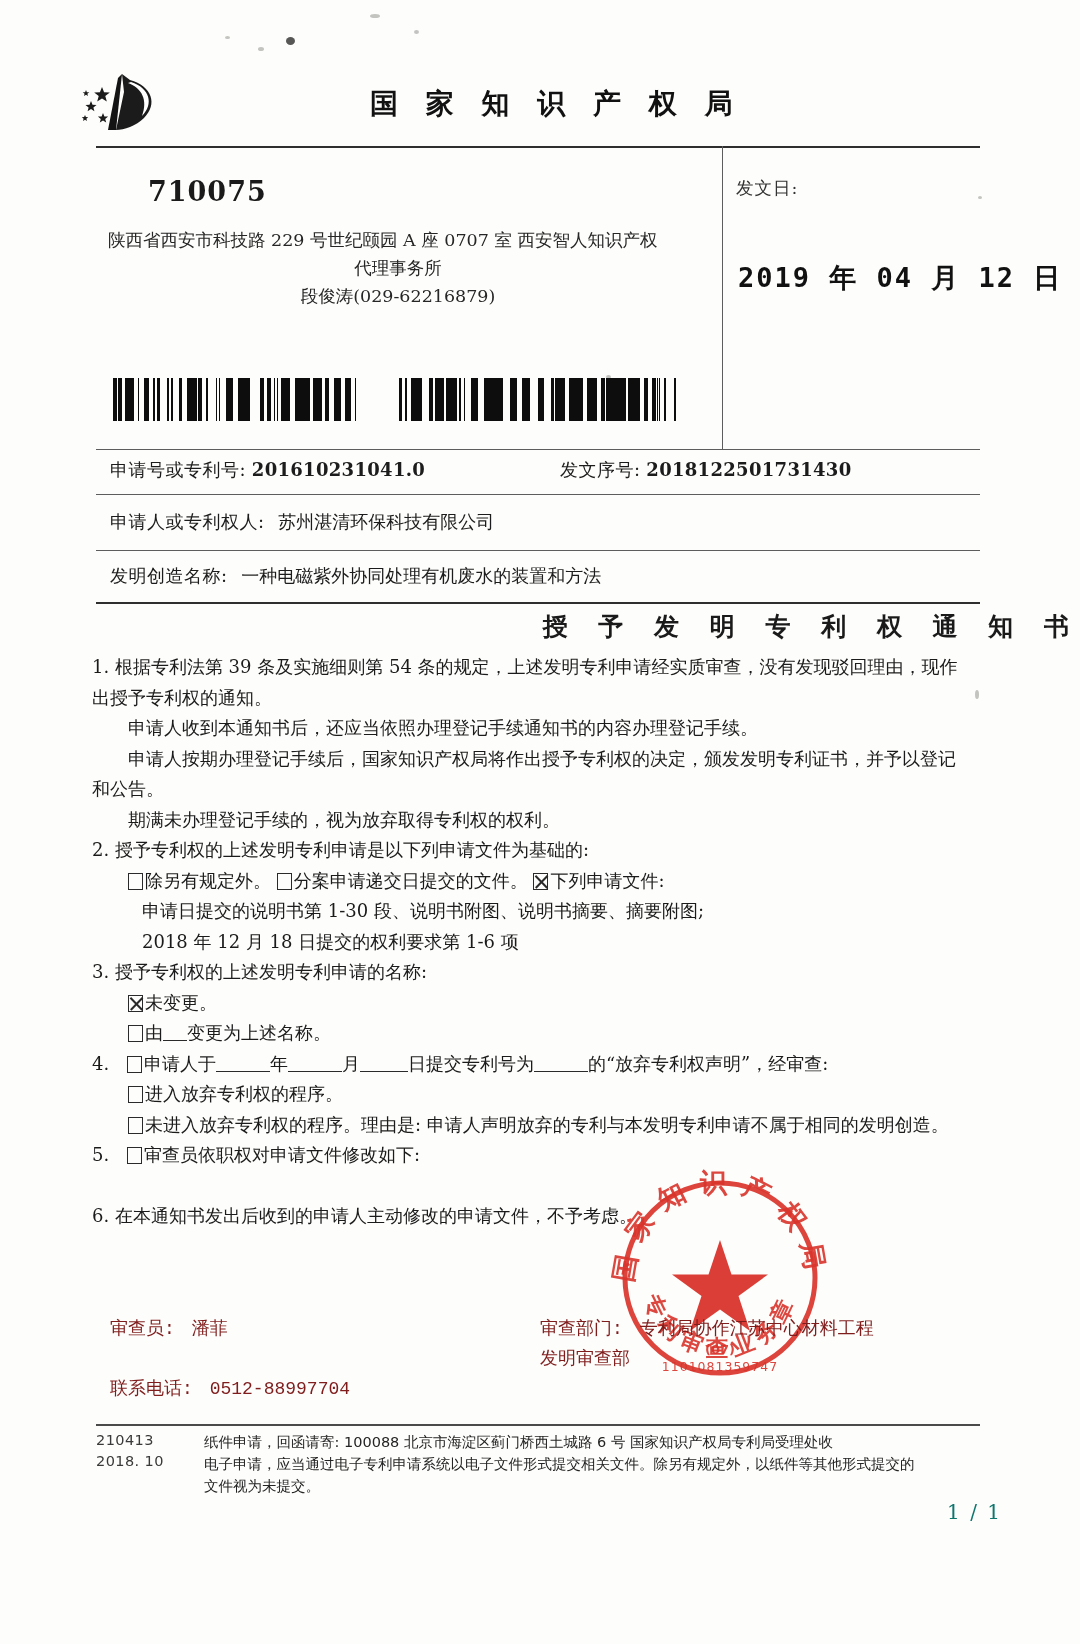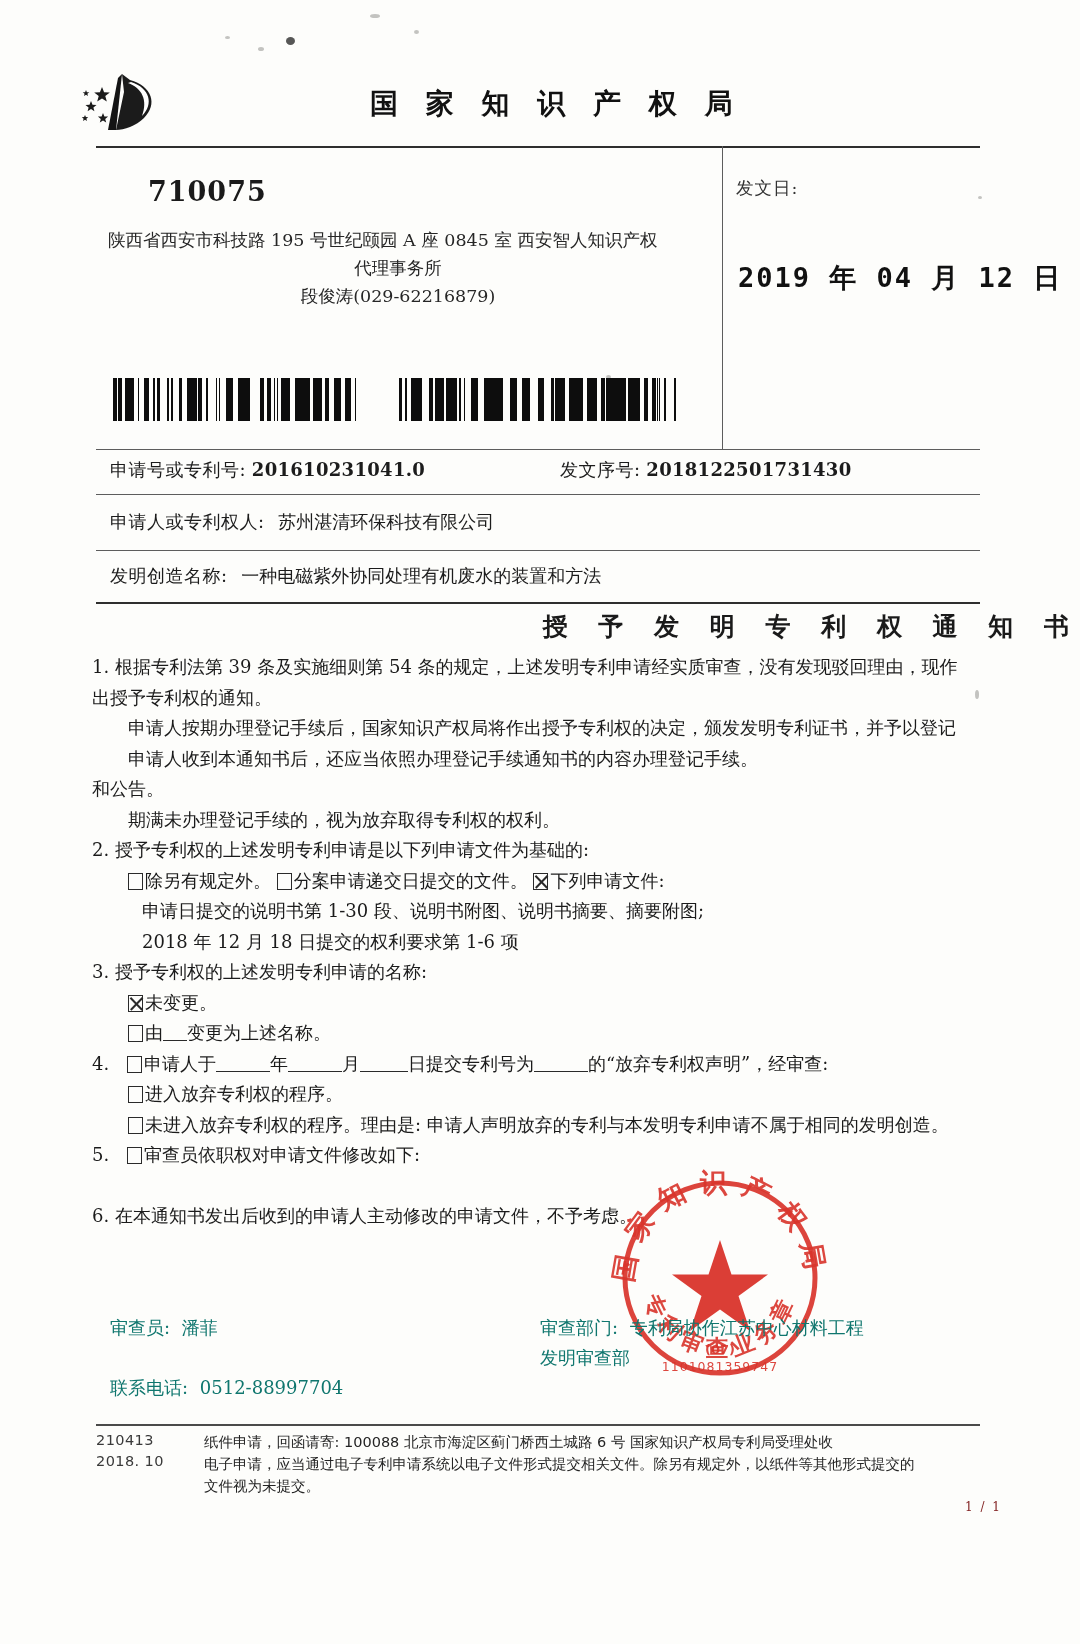--- a/index.html
+++ b/index.html
@@ -89,32 +89,32 @@
   }
   .cb.checked::before,.cb.checked::after{
     content:"";position:absolute;left:-1px;top:50%;
     width:17px;height:1.5px;background:#2a2a2a;
   }
   .cb.checked::before{transform:rotate(46deg);}
   .cb.checked::after{transform:rotate(-46deg);}
   .blank{display:inline-block;border-bottom:1.4px solid #2a2a2a;vertical-align:-2px;}
 
   
-  .sig{position:absolute;font-size:18px;color:#0f766e;white-space:nowrap;}
+  .sig{position:absolute;font-size:18px;color:#7f1d1d;white-space:nowrap;font-family:Liberation Mono, monospace;}
 
   
   .seal{position:absolute;left:610px;top:1168px;width:220px;height:220px;}
   .seal svg{display:block;}
 
   
   .footcode{position:absolute;left:96px;font-size:14.5px;color:#3a3a3a;
     font-family:"DejaVu Sans","Liberation Sans",sans-serif;letter-spacing:.4px;}
   .foottext{position:absolute;left:204px;font-size:14.5px;color:#242424;
     font-family:"DejaVu Sans","Liberation Sans",sans-serif;line-height:23px;white-space:nowrap;}
-  .pageno{position:absolute;right:78px;top:1500px;font-size:12px;color:#7f1d1d;letter-spacing:2px;}
+  .pageno{position:absolute;right:78px;top:1500px;font-size:20px;color:#0f766e;letter-spacing:2px;}
 </style>
 </head>
 <body>
 
 <div class="page">
 
   <div class="speck" style="left:225px;top:36px;width:5px;height:3px;"></div>
   <div class="speck" style="left:258px;top:47px;width:6px;height:4px;"></div>
   <div class="speck" style="left:286px;top:37px;width:9px;height:8px;background:#3a3a38;opacity:.85;"></div>
   <div class="speck" style="left:370px;top:14px;width:10px;height:4px;"></div>
@@ -141,21 +141,21 @@
   </div>
 
   <div class="agency-title">国 家 知 识 产 权 局</div>
 
   <div class="hline thick" style="left:96px;top:146px;width:884px;"></div>
   <div class="vline" style="left:722px;top:146px;height:303px;"></div>
   <div class="hline" style="left:96px;top:449px;width:884px;"></div>
 
   <div class="postcode">710075</div>
   <div class="addr">
-    <div>陕西省西安市科技路 195 号世纪颐园 A 座 0845 室  西安智人知识产权</div>
+    <div>陕西省西安市科技路 229 号世纪颐园 A 座 0707 室  西安智人知识产权</div>
     <div>代理事务所</div>
     <div>段俊涛(029-62216879)</div>
   </div>
 
   <div class="sendlabel">发文日:</div>
   <div class="senddate">2019 年 04 月 12 日</div>
 
   <div class="barcode" id="bc1" style="left:110px;top:378px;width:252px;">
       <i style="width:3px;background:transparent"></i>
       <i style="width:1px;background:#0d0d0d"></i>
@@ -395,22 +395,22 @@
     <span class="lbl">发明创造名称:</span>
     <span style="margin-left:8px;">一种电磁紫外协同处理有机废水的装置和方法</span>
   </div>
   <div class="hline thick" style="left:96px;top:602px;width:884px;"></div>
 
   <div class="doctitle">授 予 发 明 专 利 权 通 知 书</div>
 
   <div class="body">
     <p>1. 根据专利法第 39 条及实施细则第 54 条的规定，上述发明专利申请经实质审查，没有发现驳回理由，现作</p>
     <p>出授予专利权的通知。</p>
+    <p class="indent">申请人收到本通知书后，还应当依照办理登记手续通知书的内容办理登记手续。</p>
     <p class="indent">申请人按期办理登记手续后，国家知识产权局将作出授予专利权的决定，颁发发明专利证书，并予以登记</p>
-    <p class="indent">申请人收到本通知书后，还应当依照办理登记手续通知书的内容办理登记手续。</p>
     <p>和公告。</p>
     <p class="indent">期满未办理登记手续的，视为放弃取得专利权的权利。</p>
 
     <p>2. 授予专利权的上述发明专利申请是以下列申请文件为基础的:</p>
     <p class="sub">
       <span class="cb"></span><span>除另有规定外。</span>
       <span class="cb"></span><span>分案申请递交日提交的文件。</span>
       <span class="cb checked"></span><span>下列申请文件:</span>
     </p>
     <p class="sub2">申请日提交的说明书第 1-30 段、说明书附图、说明书摘要、摘要附图;</p>

